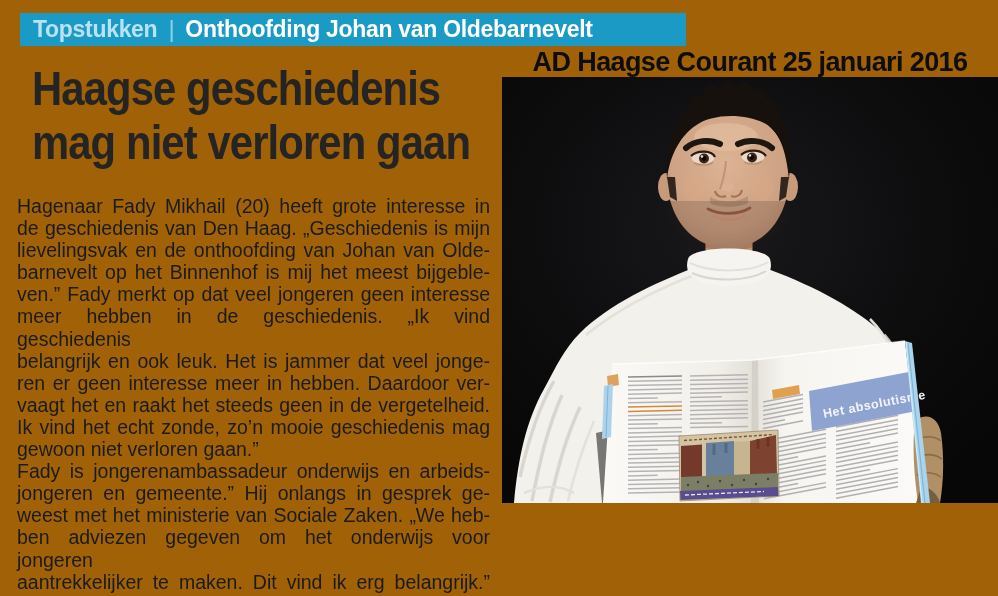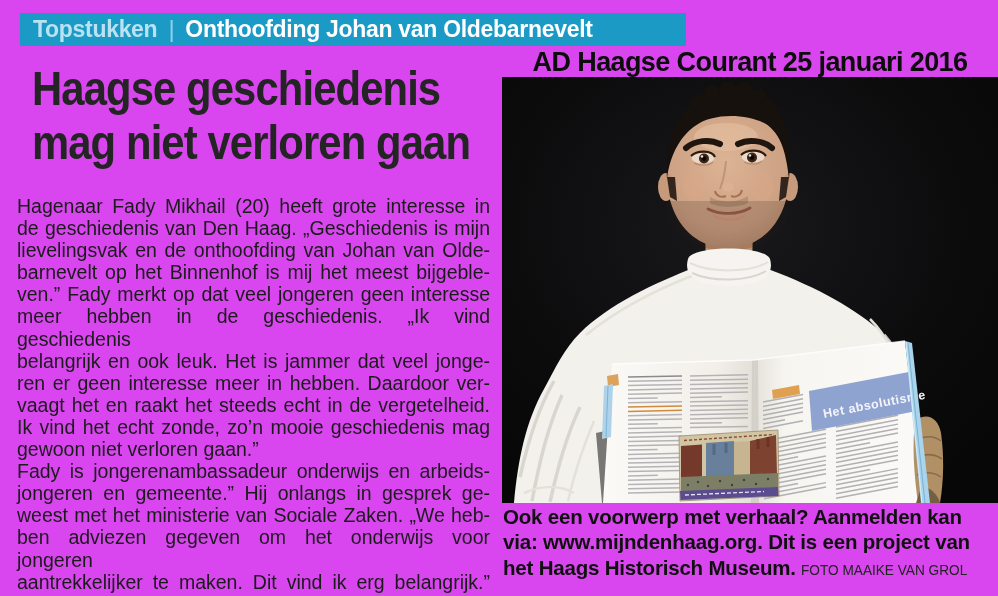--- a/index.html
+++ b/index.html
@@ -1,16 +1,16 @@
 <!DOCTYPE html>
 <html><head>
 <meta charset="utf-8">
 <style>
   html,body{margin:0;padding:0;background:#ffffff;}
-  .page{position:relative;width:998px;height:596px;background:#d946ef;overflow:hidden;
+  .page{position:relative;width:998px;height:596px;background:#a16207;overflow:hidden;
         font-family:"Liberation Sans",sans-serif;}
 
   
   .kicker{position:absolute;left:20px;top:13px;width:666px;height:33px;box-sizing:border-box;
           background:#1b9ac6;display:flex;align-items:center;padding:0 10px 0 13px;
           font-weight:700;font-size:23px;letter-spacing:-0.3px;white-space:nowrap;}
   .kicker .lbl{color:#b9e2f2;}
   .kicker .sep{color:#8ed0e8;font-weight:400;margin:0 11px;font-size:24px;transform:translateY(-1px);}
   .kicker .ttl{color:#ffffff;}
 
@@ -60,21 +60,21 @@
 
   <div class="body">
       <div class="body-line">Hagenaar Fady Mikhail (20) heeft grote interesse in</div>
       <div class="body-line">de geschiedenis van Den Haag. „Geschiedenis is mijn</div>
       <div class="body-line">lievelingsvak en de onthoofding van Johan van Olde-</div>
       <div class="body-line">barnevelt op het Binnenhof is mij het meest bijgeble-</div>
       <div class="body-line">ven.” Fady merkt op dat veel jongeren geen interesse</div>
       <div class="body-line">meer hebben in de geschiedenis. „Ik vind geschiedenis</div>
       <div class="body-line">belangrijk en ook leuk. Het is jammer dat veel jonge-</div>
       <div class="body-line">ren er geen interesse meer in hebben. Daardoor ver-</div>
-      <div class="body-line">vaagt het en raakt het steeds echt in de vergetelheid.</div>
+      <div class="body-line">vaagt het en raakt het steeds geen in de vergetelheid.</div>
       <div class="body-line">Ik vind het echt zonde, zo’n mooie geschiedenis mag</div>
       <div class="body-line no-just">gewoon niet verloren gaan.”</div>
       <div class="body-line">Fady is jongerenambassadeur onderwijs en arbeids-</div>
       <div class="body-line">jongeren en gemeente.” Hij onlangs in gesprek ge-</div>
       <div class="body-line">weest met het ministerie van Sociale Zaken. „We heb-</div>
       <div class="body-line">ben adviezen gegeven om het onderwijs voor jongeren</div>
       <div class="body-line">aantrekkelijker te maken. Dit vind ik erg belangrijk.”</div>
     </div>
 
   <div class="photo">
@@ -339,19 +339,14 @@
       </g>
 
       <g>
         <polygon points="403,264 410,266 428,426 419,426" fill="#a9d4ec"></polygon>
         <line x1="406" y1="266" x2="423" y2="426" stroke="#79b2d2" stroke-width="1"></line>
         <line x1="404" y1="265" x2="420" y2="426" stroke="#d6edf8" stroke-width="1"></line>
       </g>
     </svg>
   </div>
 
-  <div class="caption">
-    <div>Ook een voorwerp met verhaal? Aanmelden kan</div>
-    <div>via: www.mijndenhaag.org. Dit is een project van</div>
-    <div><span>het Haags Historisch Museum.</span><span class="credit">FOTO MAAIKE VAN GROL</span></div>
-  </div>
 
 </div>
 
 </body></html>

